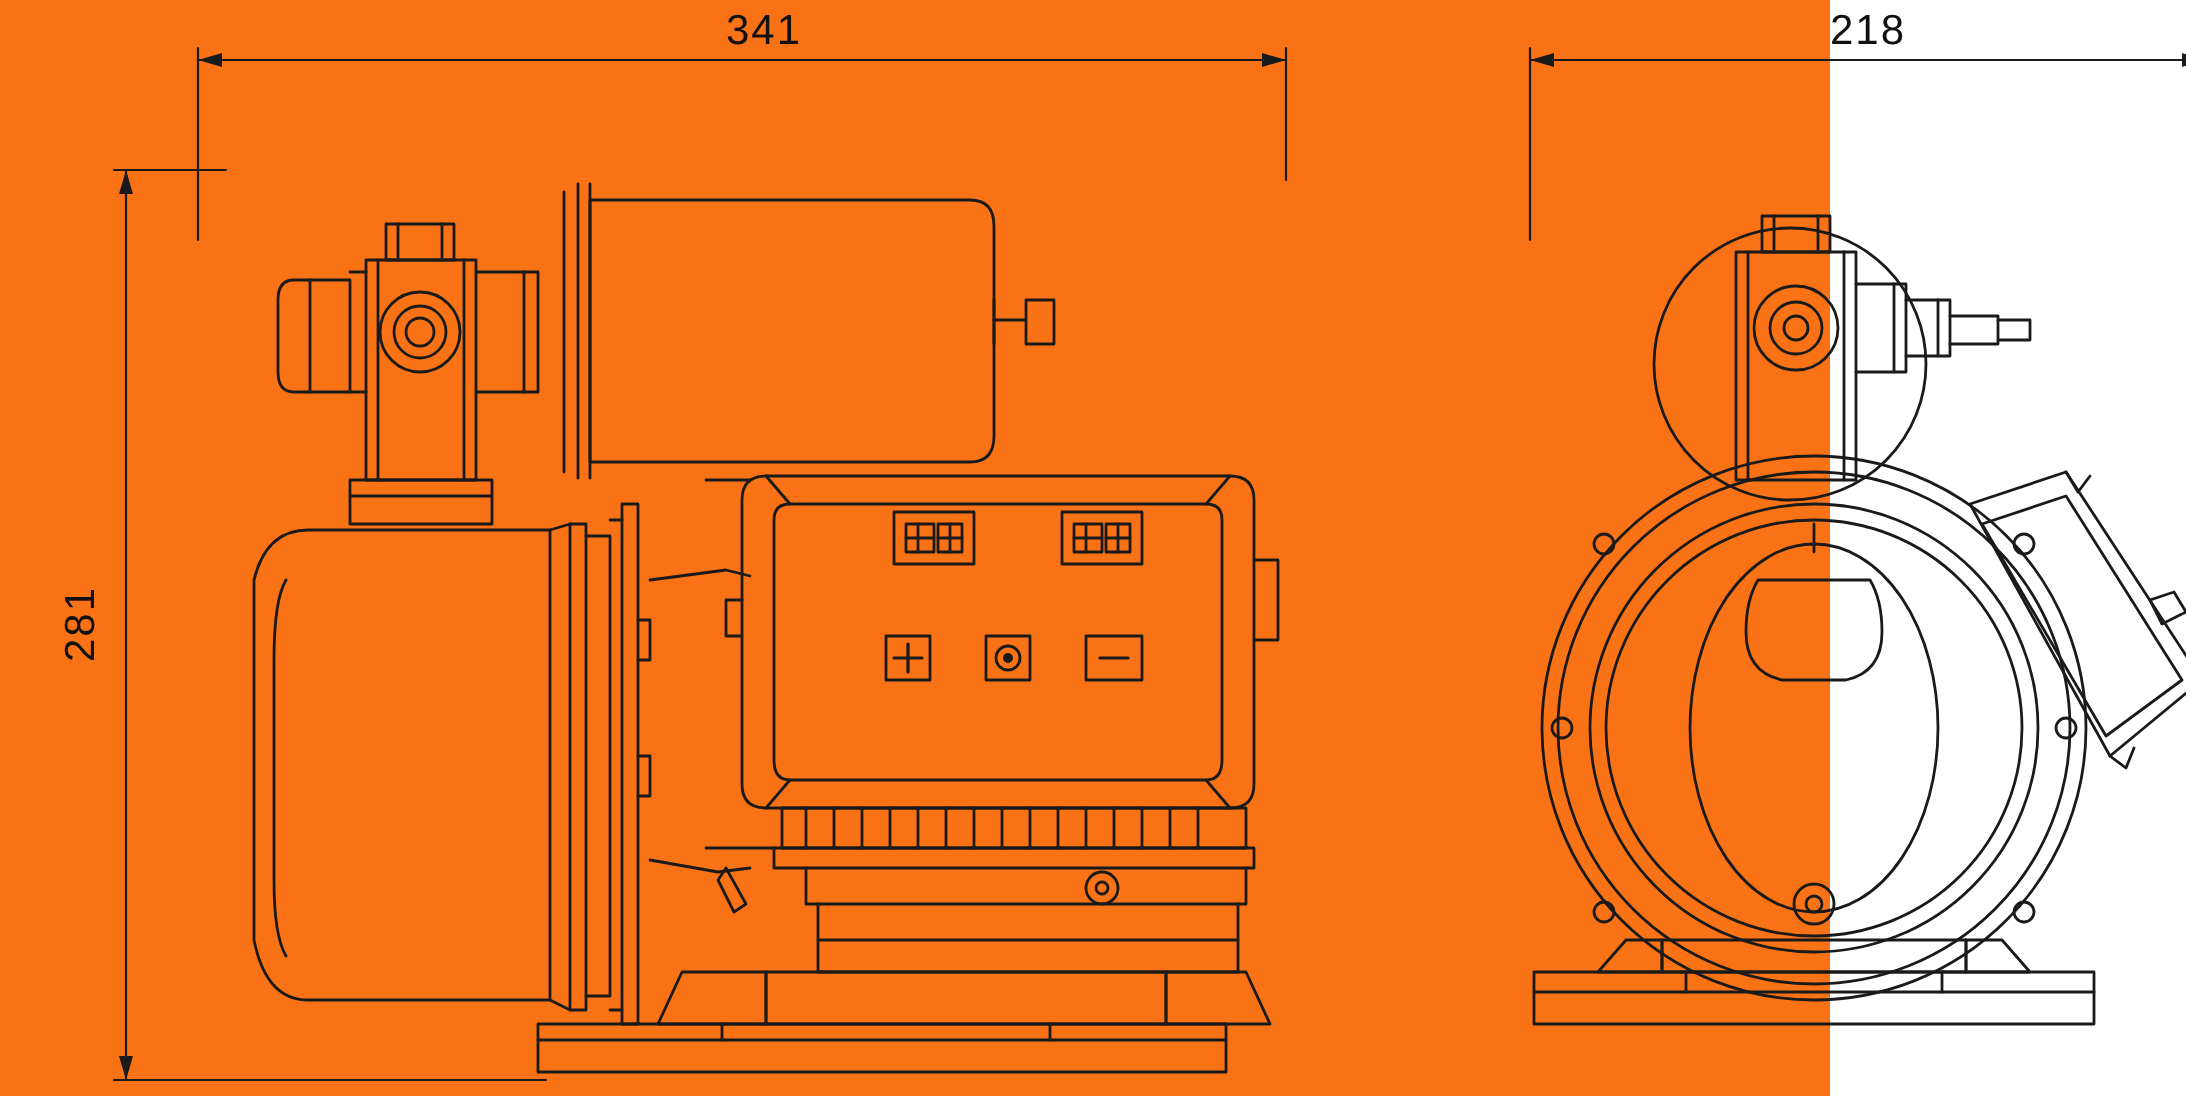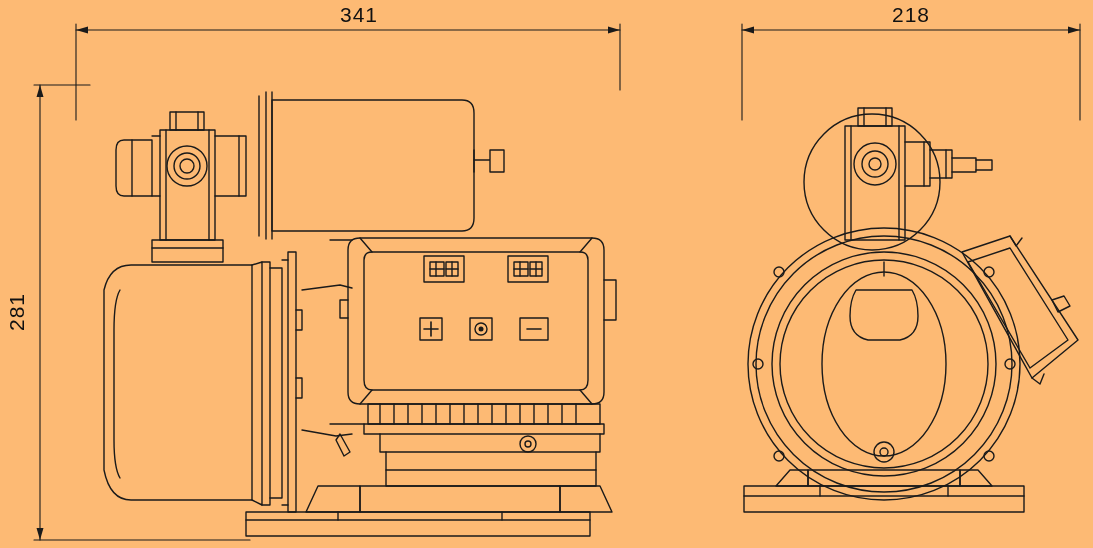--- a/index.html
+++ b/index.html
@@ -1,17 +1,17 @@
 <!DOCTYPE html>
 <html><head>
 <meta charset="utf-8">
 <style>
   html,body{margin:0;padding:0;background:#ffffff;}
   body{width:1093px;height:548px;overflow:hidden;font-family:"Liberation Sans",sans-serif;}
-  #sheet{position:relative;width:1093px;height:548px;background:#fdba74;}
+  #sheet{position:relative;width:892px;height:548px;background:#f97316;padding-left:23px;}
   svg{display:block;}
   .dimtext{font-family:"Liberation Sans",sans-serif;font-size:21px;fill:#111111;letter-spacing:1px;}
   .dimtext-v{font-family:"Liberation Sans",sans-serif;font-size:21px;fill:#111111;letter-spacing:1px;}
 </style>
 </head>
 <body>
 
 <div id="sheet">
 
   <svg width="1093" height="548" viewBox="0 0 1093 548">

